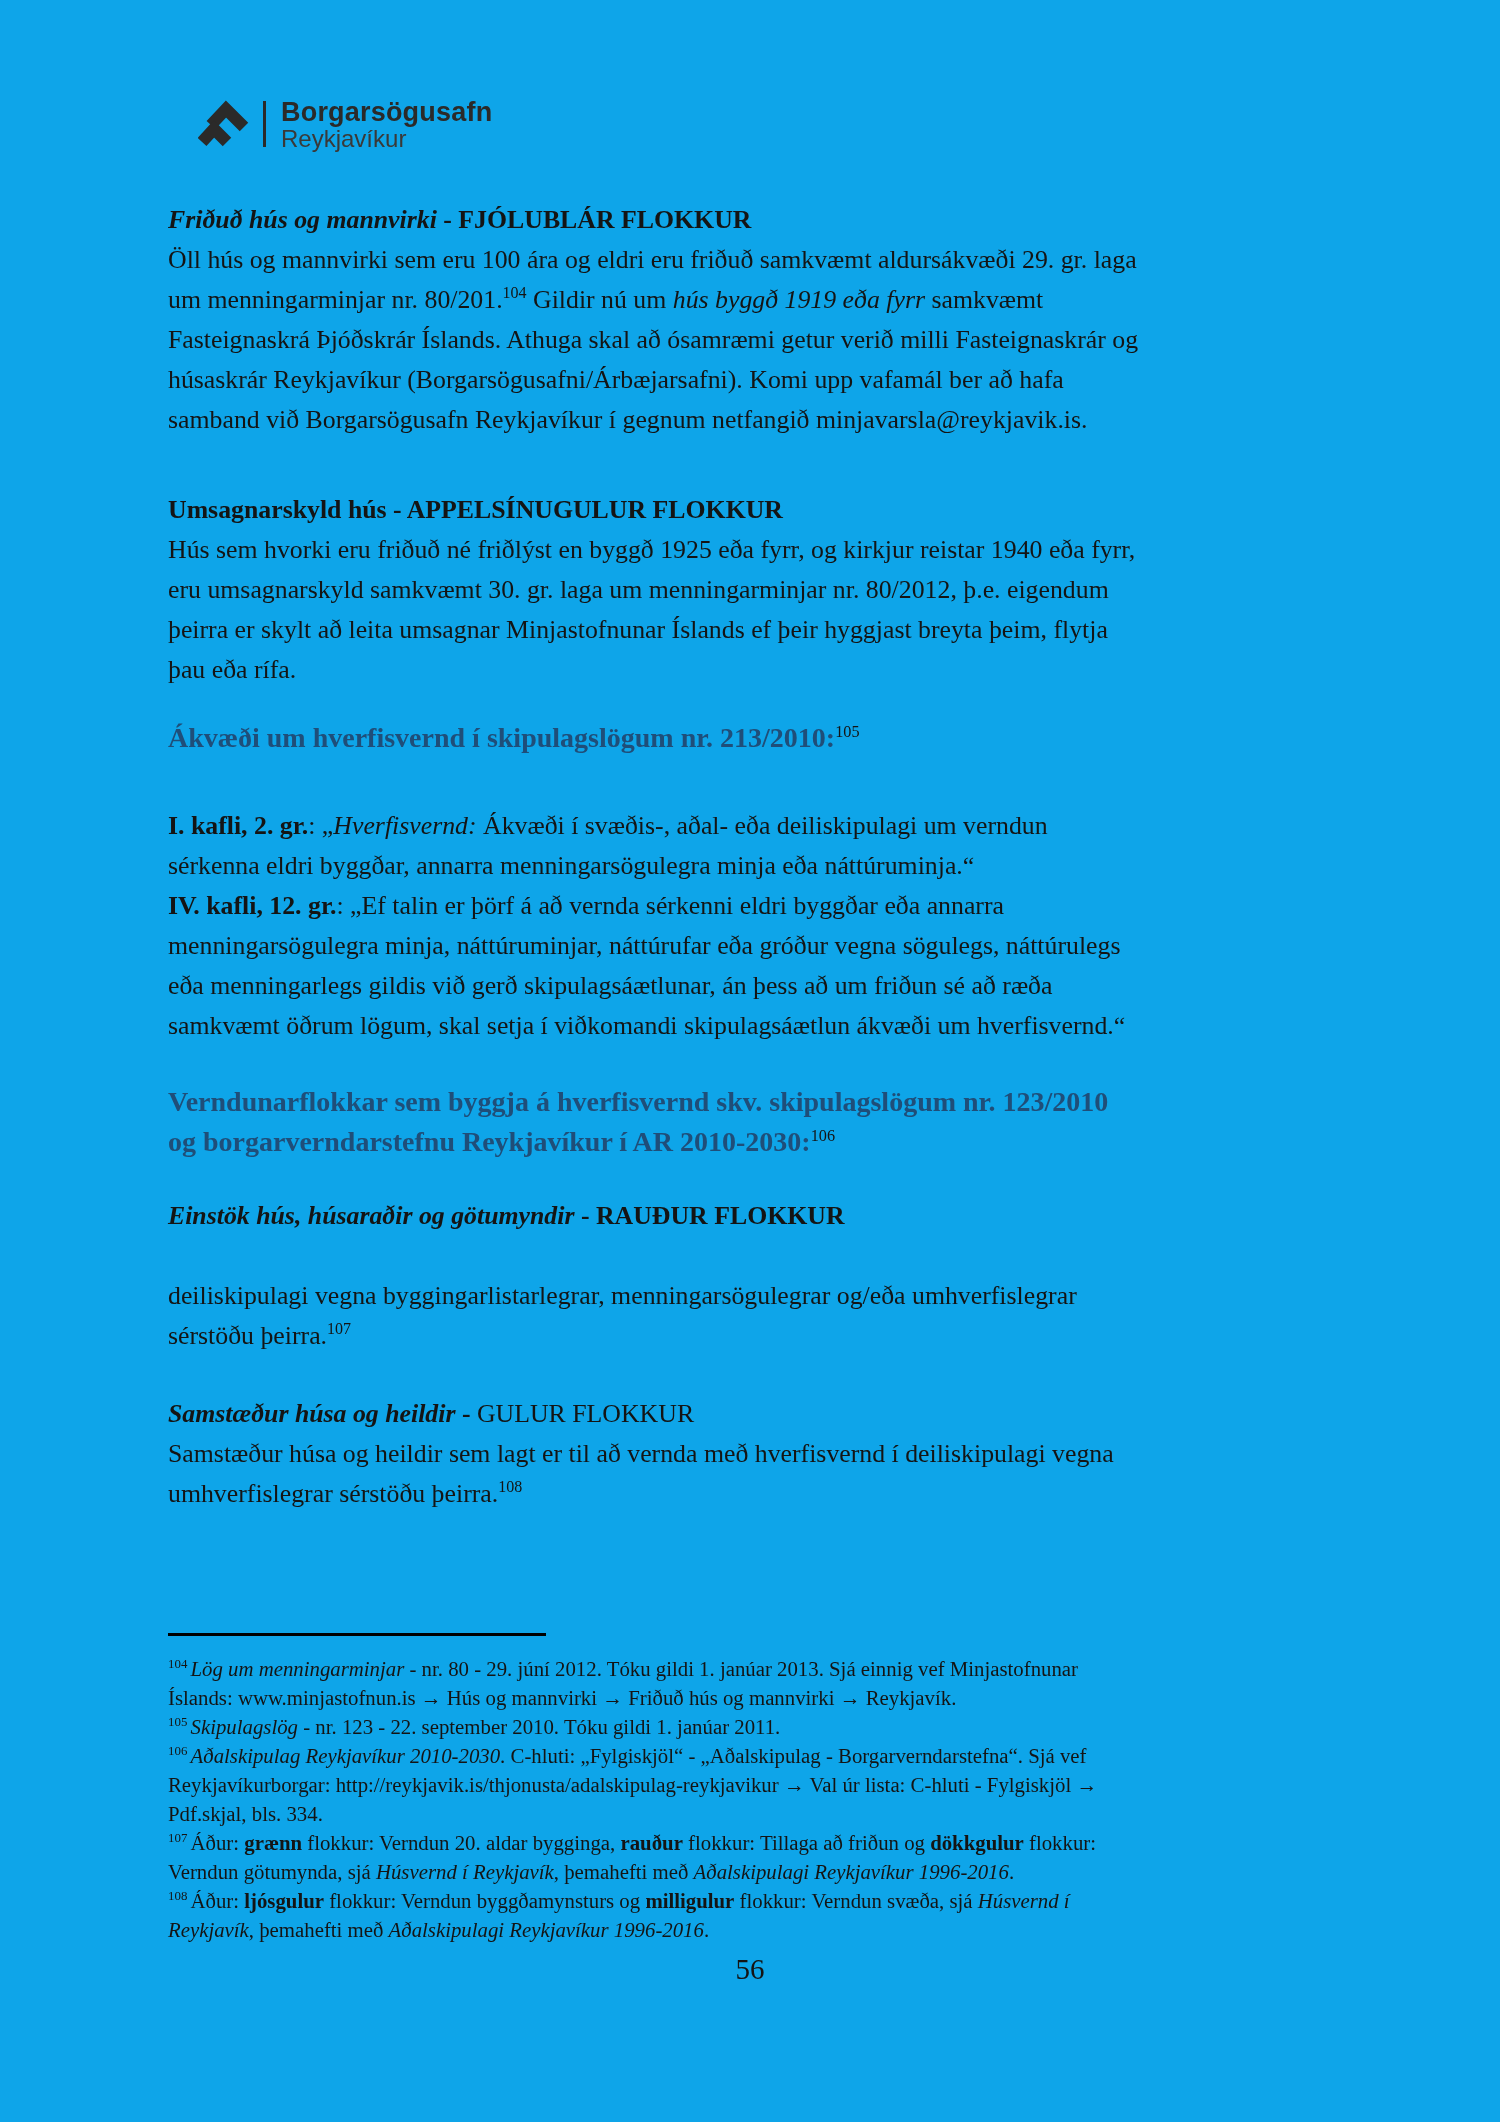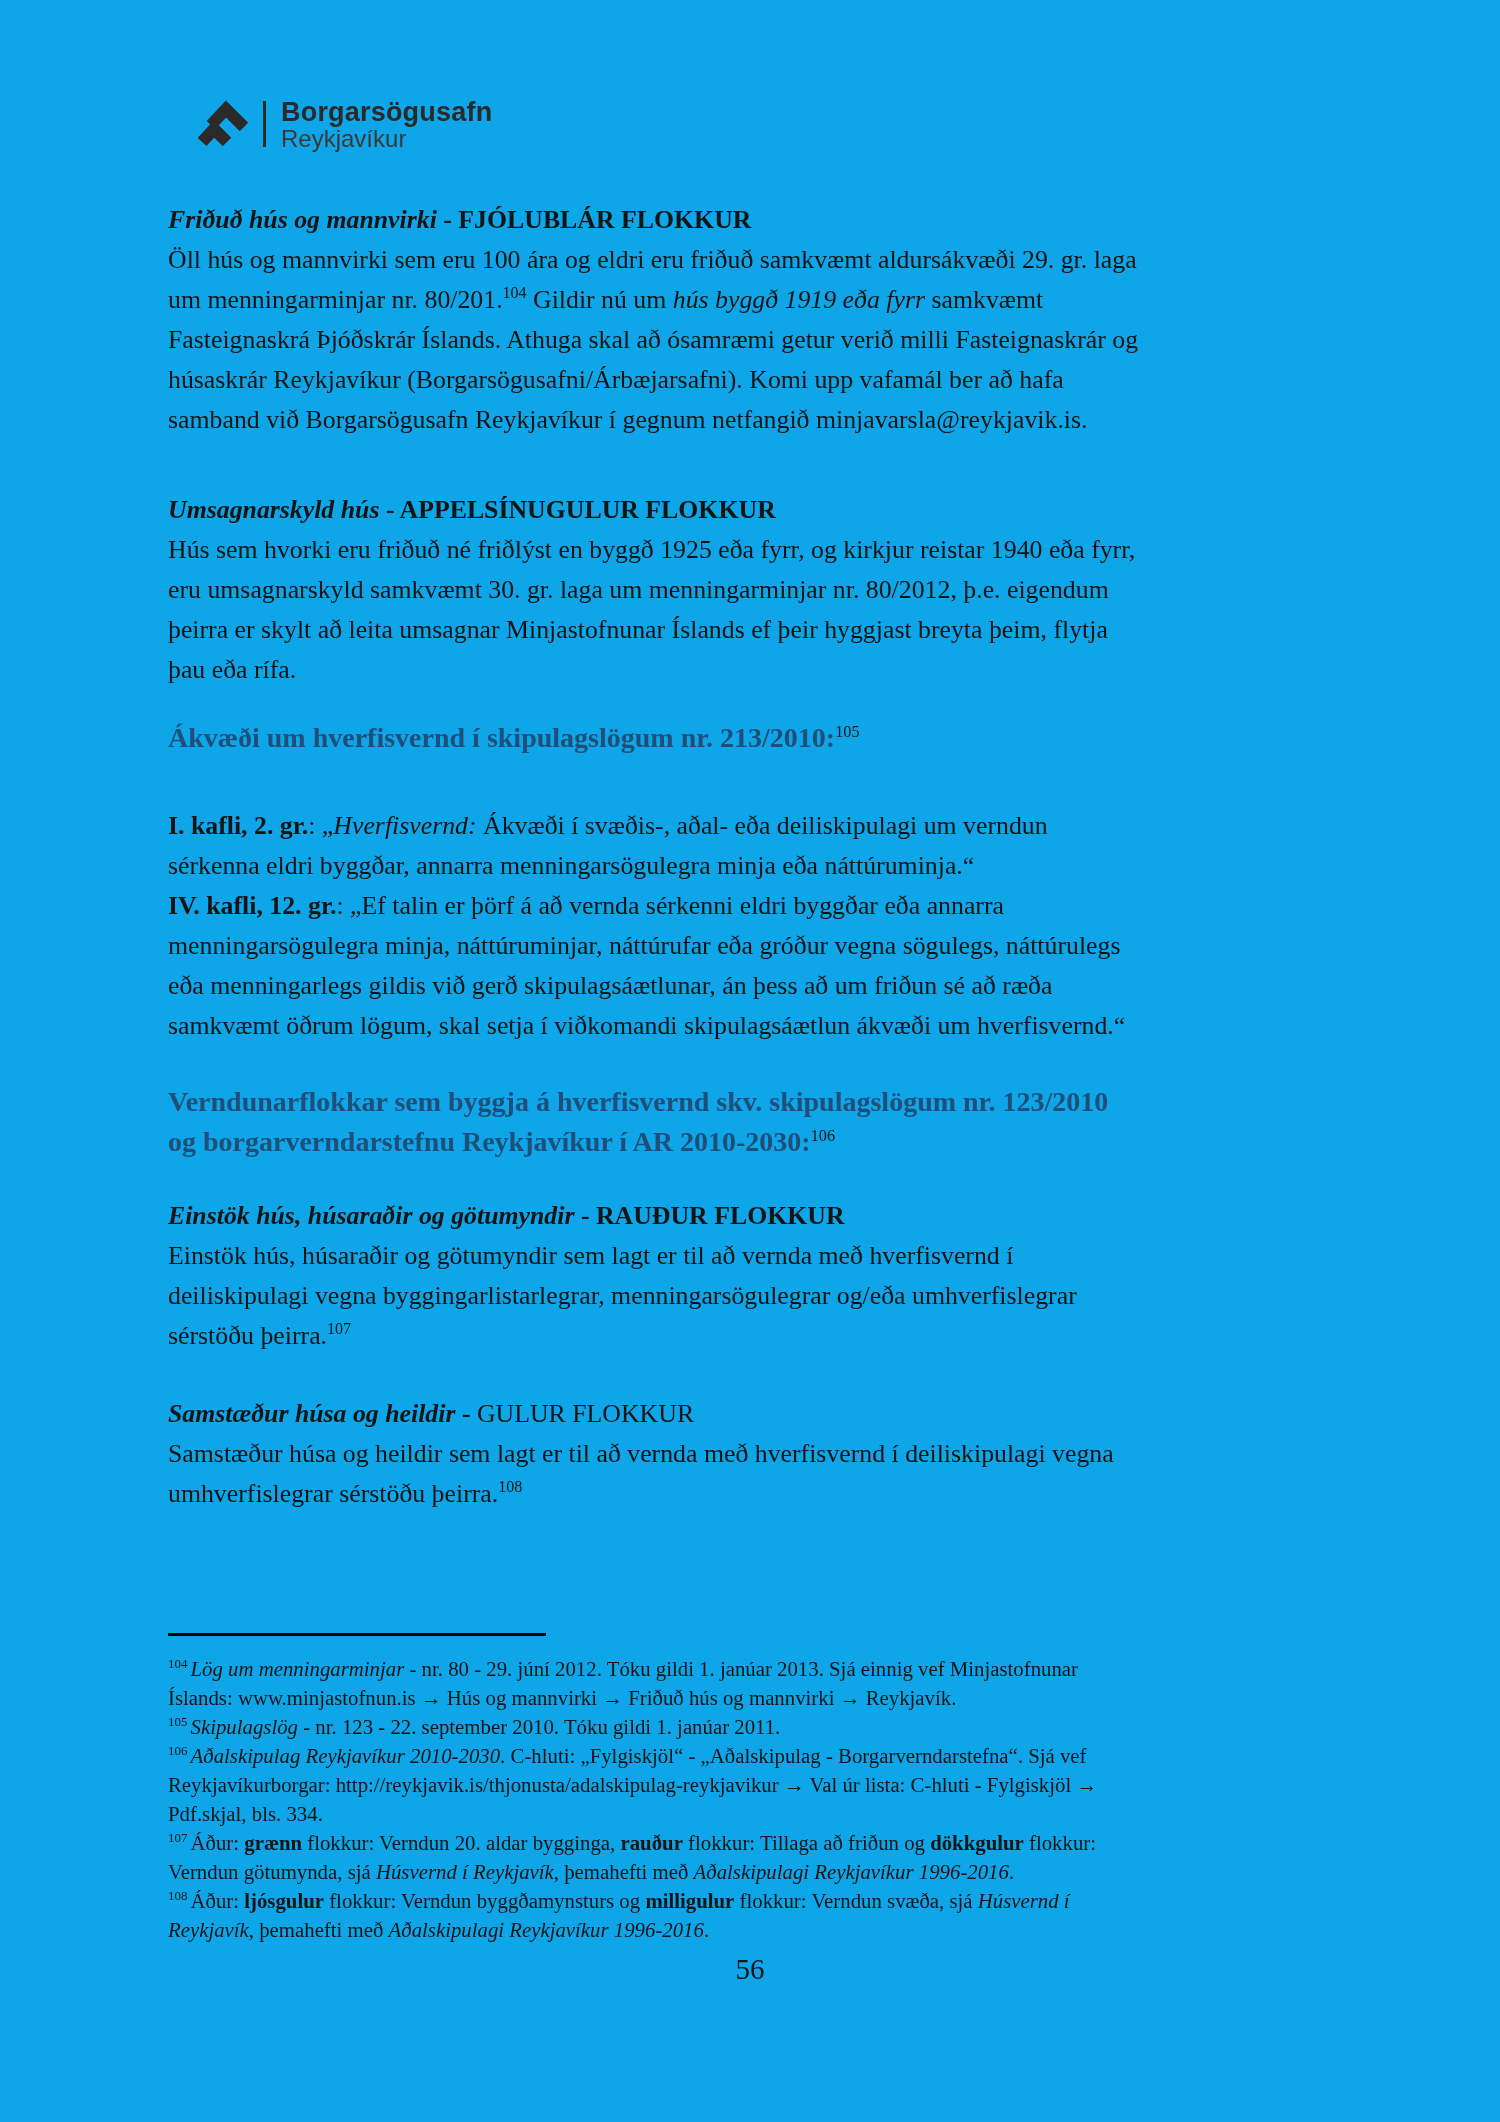--- a/index.html
+++ b/index.html
@@ -49,36 +49,36 @@
       <div class="logo-subtitle">Reykjavíkur</div>
     </span>
   </div>
 
   <div class="abs txt" style="top:200px">
     <h3 class="cat-heading"><span style="font-weight: bold; font-style: italic;">Friðuð hús og mannvirki</span><span style="font-weight: bold;"> - </span><span style="font-weight: bold;">FJÓLUBLÁR FLOKKUR</span></h3>
     <p><span>Öll hús og mannvirki sem eru 100 ára og eldri eru friðuð samkvæmt aldursákvæði 29. gr. laga</span><br><span>um menningarminjar nr. 80/201.</span><span class="sup">104</span><span> Gildir nú um </span><span style="font-style: italic;">hús byggð 1919 eða fyrr</span><span> samkvæmt</span><br><span>Fasteignaskrá Þjóðskrár Íslands. Athuga skal að ósamræmi getur verið milli Fasteignaskrár og</span><br><span>húsaskrár Reykjavíkur (Borgarsögusafni/Árbæjarsafni). Komi upp vafamál ber að hafa</span><br><span>samband við Borgarsögusafn Reykjavíkur í gegnum netfangið minjavarsla@reykjavik.is.</span></p>
   </div>
 
   <div class="abs txt" style="top:490px">
-    <h3 class="cat-heading"><span style="font-weight: bold; font-style: italic;">Umsagnarskyld hús</span><span style="font-weight: bold;"> - </span><span style="font-weight: bold;">APPELSÍNUGULUR FLOKKUR</span></h3>
+    <h3 class="cat-heading"><span style="font-weight: bold; ">Umsagnarskyld hús</span><span style="font-weight: bold;"> - </span><span style="font-weight: bold;">APPELSÍNUGULUR FLOKKUR</span></h3>
     <p><span>Hús sem hvorki eru friðuð né friðlýst en byggð 1925 eða fyrr, og kirkjur reistar 1940 eða fyrr,</span><br><span>eru umsagnarskyld samkvæmt 30. gr. laga um menningarminjar nr. 80/2012, þ.e. eigendum</span><br><span>þeirra er skylt að leita umsagnar Minjastofnunar Íslands ef þeir hyggjast breyta þeim, flytja</span><br><span>þau eða rífa.</span></p>
   </div>
 
   <div class="abs txt blue-h blue-h1" style="top:716px"><span style="font-weight: bold;">Ákvæði um hverfisvernd í skipulagslögum nr. 213/2010:</span><span class="sup">105</span></div>
 
   <div class="abs txt" style="top:806px">
     <p><span style="font-weight: bold;">I. kafli, 2. gr.</span><span>: „</span><span style="font-style: italic;">Hverfisvernd:</span><span> Ákvæði í svæðis-, aðal- eða deiliskipulagi um verndun</span><br><span>sérkenna eldri byggðar, annarra menningarsögulegra minja eða náttúruminja.“</span></p>
     <p><span style="font-weight: bold;">IV. kafli, 12. gr.</span><span>: „Ef talin er þörf á að vernda sérkenni eldri byggðar eða annarra</span><br><span>menningarsögulegra minja, náttúruminjar, náttúrufar eða gróður vegna sögulegs, náttúrulegs</span><br><span>eða menningarlegs gildis við gerð skipulagsáætlunar, án þess að um friðun sé að ræða</span><br><span>samkvæmt öðrum lögum, skal setja í viðkomandi skipulagsáætlun ákvæði um hverfisvernd.“</span></p>
   </div>
 
   <div class="abs txt blue-h" style="top:1082px"><span>Verndunarflokkar sem byggja á hverfisvernd skv. skipulagslögum nr. 123/2010</span><br><span>og borgarverndarstefnu Reykjavíkur í AR 2010-2030:</span><span class="sup">106</span></div>
 
   <div class="abs txt" style="top:1196px">
     <h3 class="cat-heading"><span style="font-weight: bold; font-style: italic;">Einstök hús, húsaraðir og götumyndir</span><span style="font-weight: bold;"> - </span><span style="font-weight: bold; text-align: right;">RAUÐUR FLOKKUR</span></h3>
-    <p><span>Einstök hús, húsaraðir og götumyndir sem lagt er til að vernda með hverfisvernd í</span><br><span>deiliskipulagi vegna byggingarlistarlegrar, menningarsögulegrar og/eða umhverfislegrar</span><br><span>sérstöðu þeirra.</span><span class="sup">107</span></p>
+    <p><br><span>deiliskipulagi vegna byggingarlistarlegrar, menningarsögulegrar og/eða umhverfislegrar</span><br><span>sérstöðu þeirra.</span><span class="sup">107</span></p>
   </div>
 
   <div class="abs txt" style="top:1394px">
     <h3 class="cat-heading"><span style="font-weight: bold; font-style: italic;">Samstæður húsa og heildir</span><span style="font-weight: bold;"> - </span><span style="font-weight: normal; text-align: right;">GULUR FLOKKUR</span></h3>
     <p><span>Samstæður húsa og heildir sem lagt er til að vernda með hverfisvernd í deiliskipulagi vegna</span><br><span>umhverfislegrar sérstöðu þeirra.</span><span class="sup">108</span></p>
   </div>
 
   <div class="abs fnsep"></div>
 
   <div class="abs footnotes">

